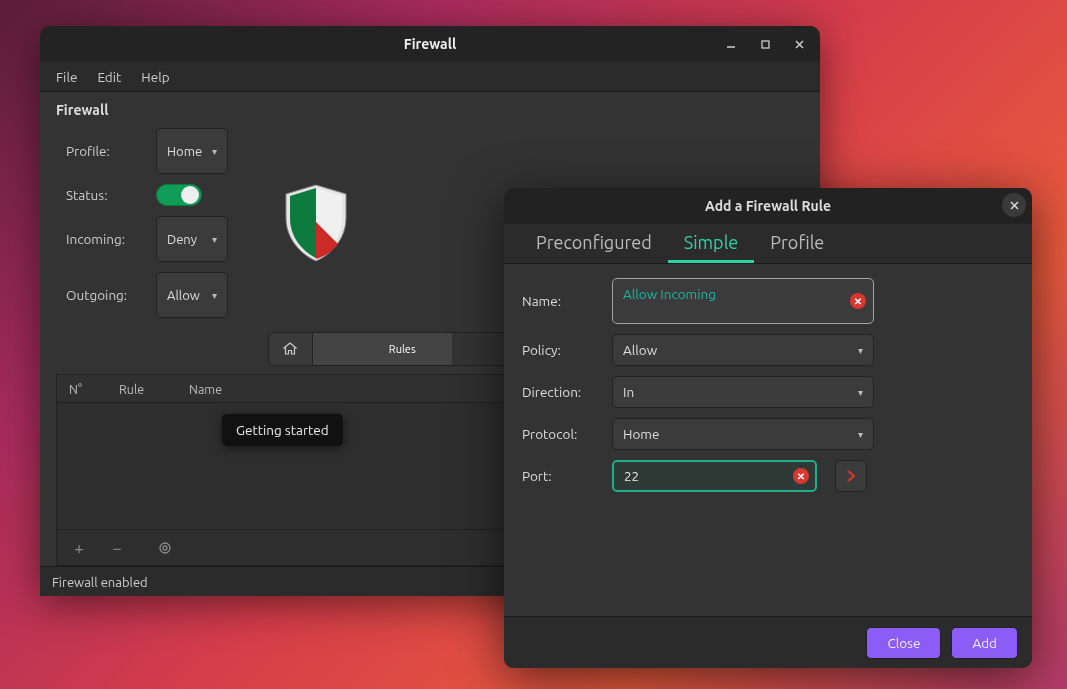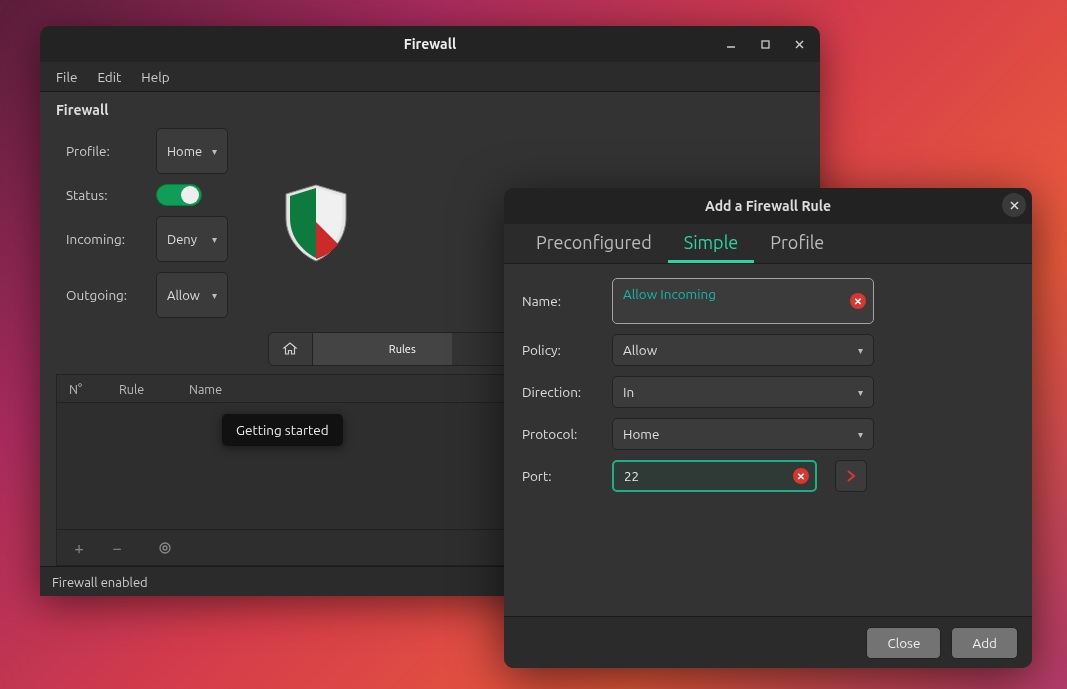--- a/index.html
+++ b/index.html
@@ -202,21 +202,21 @@
     width: 32px; height: 32px; border: 1px solid #222; border-radius: 5px; background: #3b3b3b;
     display: flex; align-items: center; justify-content: center; cursor: pointer; margin-left: 6px;
   }
   .go-btn svg { width: 14px; height: 14px; }
 
   .dlg-footer {
     height: 52px; background: #2b2b2b; border-top: 1px solid #1a1a1a;
     display: flex; align-items: center; justify-content: flex-end; gap: 10px; padding: 0 14px;
   }
   .dlg-btn {
-    background: #737373; border: 1px solid #222; border-radius: 5px;
+    background: #8b5cf6; border: 1px solid #222; border-radius: 5px;
     padding: 7px 20px; color: #eee; font-size: 13.5px; cursor: pointer;
   }
 </style>
 </head>
 <body>
 
 <div class="main-window">
   <div class="titlebar">
     <span class="titlebar-title">Firewall</span>
     <div class="titlebar-controls">

